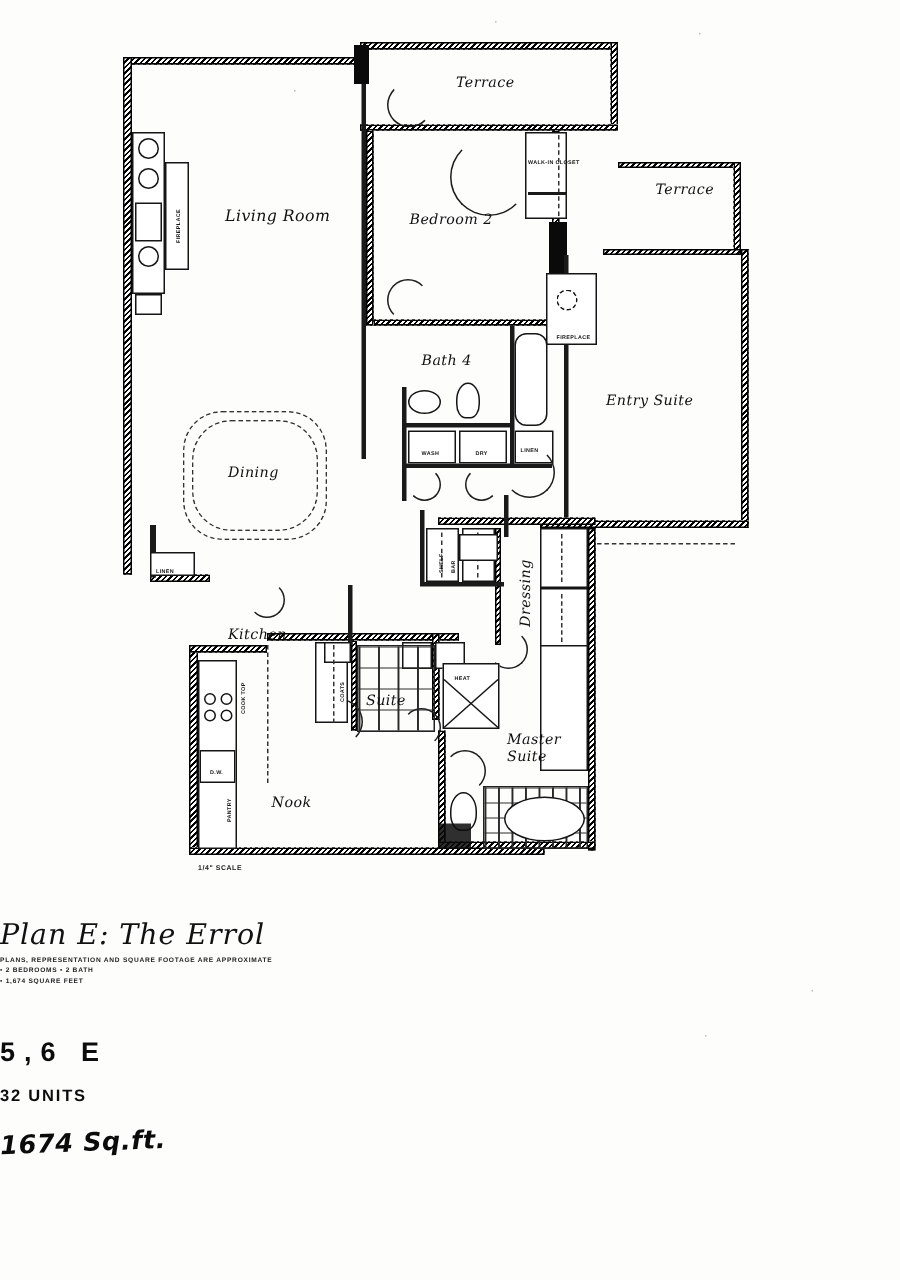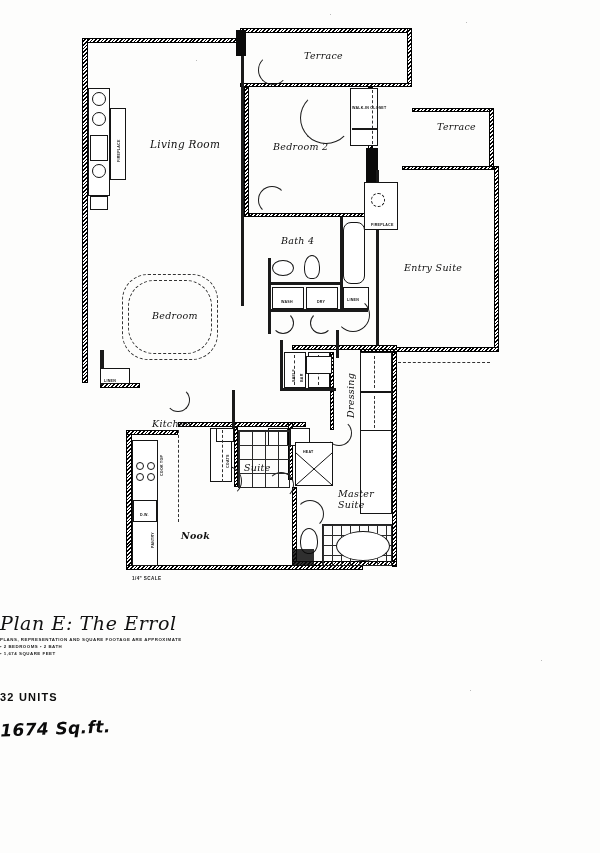--- a/index.html
+++ b/index.html
@@ -315,41 +315,42 @@
     <div class="tile" style="left:322px;top:524px;width:70px;height:42px;background-size:9px 10px;"></div>
     <div class="oval" style="left:336px;top:531px;width:54px;height:30px;"></div>
     <div class="solidblk" style="left:292px;top:549px;width:22px;height:17px;opacity:.85;"></div>
 
     <div class="label big" style="left:150px;top:138px;">Living Room</div>
     <div class="label" style="left:304px;top:50px;">Terrace</div>
     <div class="label" style="left:273px;top:141px;">Bedroom 2</div>
     <div class="label" style="left:437px;top:121px;">Terrace</div>
     <div class="label" style="left:404px;top:262px;">Entry Suite</div>
     <div class="label" style="left:281px;top:235px;">Bath 4</div>
-    <div class="label" style="left:152px;top:310px;">Bedroom</div>
+    <div class="label" style="left:152px;top:310px;">Dining</div>
     <div class="label" style="left:152px;top:418px;">Kitchen</div>
-    <div class="label" style="left:181px;top:530px;font-weight:bold;">Nook</div>
+    <div class="label" style="left:181px;top:530px;">Nook</div>
     <div class="label" style="left:244px;top:462px;">Suite</div>
     <div class="label" style="left:345px;top:418px;transform:rotate(-90deg);transform-origin:0 0;">Dressing</div>
     <div class="label" style="left:338px;top:488px;width:34px;white-space:normal;line-height:11px;">Master Suite</div>
 
     <div class="scale-note" style="left:132px;top:576px;">1/4" SCALE</div>
 
     <div class="speck" style="left:330px;top:14px;"></div>
     <div class="speck" style="left:466px;top:22px;"></div>
     <div class="speck" style="left:196px;top:60px;"></div>
     <div class="speck" style="left:470px;top:690px;"></div>
     <div class="speck" style="left:541px;top:660px;"></div>
   </div>
 
   <div id="titleblock">
     <div id="plan-title">Plan E: The Errol</div>
     <div class="subline">PLANS, REPRESENTATION AND SQUARE FOOTAGE ARE APPROXIMATE</div>
     <div class="subline">• 2 BEDROOMS • 2 BATH</div>
     <div class="subline">• 1,674 SQUARE FEET</div>
 
     <div id="stamp">
+      <div id="unit-code">5,6  E</div>
       <div id="unit-count">32 UNITS</div>
       <div id="handwritten">1674 Sq.ft.</div>
     </div>
   </div>
 
 </div>
 
 </body></html>

